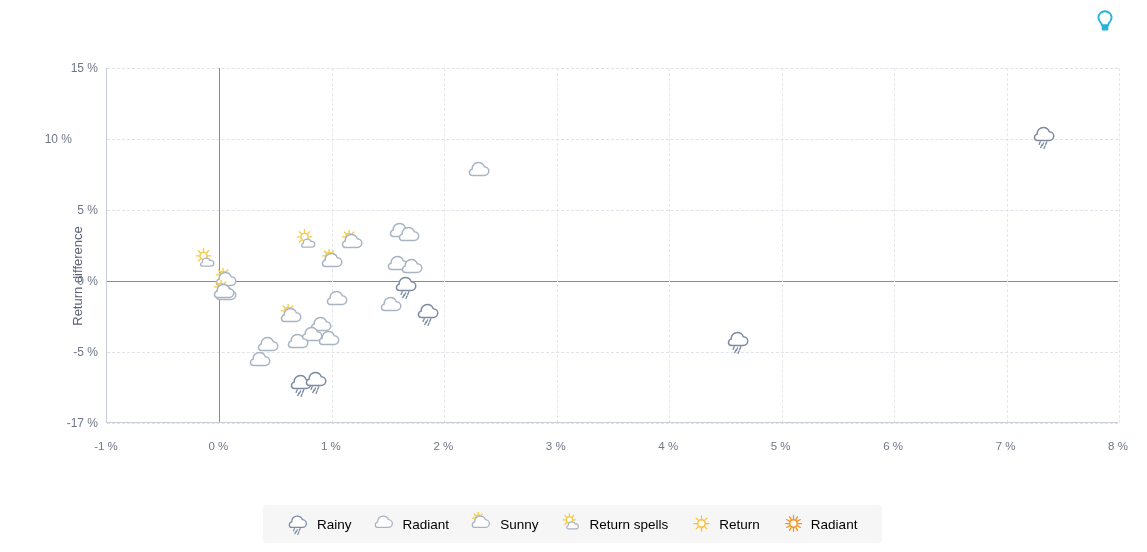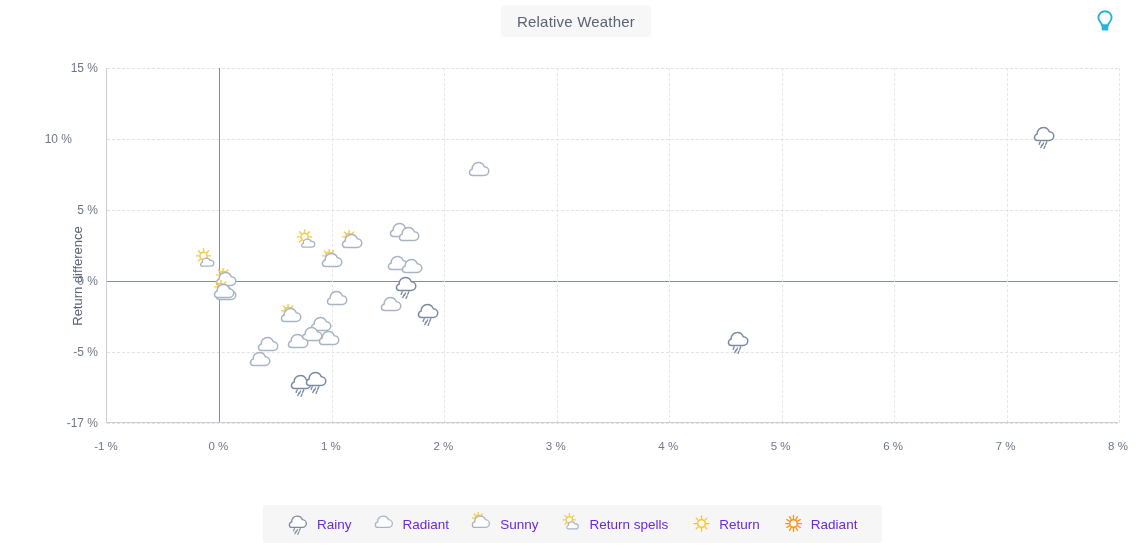--- a/index.html
+++ b/index.html
@@ -59,29 +59,28 @@
   .marker{position:absolute;transform:translate(-50%,-50%);line-height:0;}
   .marker svg{display:block;}
 
   
   .legend{
     position:absolute;left:263px;top:505px;height:38px;
     background:#f6f6f7;border-radius:4px;
     display:flex;align-items:center;gap:0;padding:0 14px;box-sizing:border-box;
   }
   .legend-item{display:flex;align-items:center;gap:6px;padding:0 11px;cursor:pointer;}
-  .legend-label{font-size:13.5px;color:#6d28d9;white-space:nowrap;}
+  .legend-label{font-size:13.5px;color:#000000;white-space:nowrap;}
   .legend-icon{line-height:0;}
 </style>
 </head>
 <body>
 
 <div id="chart-root">
 
-  <div class="title-pill">Relative Weather</div>
 
   <div class="bulb">
     <svg width="22" height="24" viewBox="0 0 22 24" fill="none">
       <path d="M11 2.2c-3.7 0-6.6 2.9-6.6 6.4 0 2.3 1.2 3.9 2.3 5.1.6.7 1 1.2 1 1.9v.6h6.6v-.6c0-.7.4-1.2 1-1.9 1.1-1.2 2.3-2.8 2.3-5.1 0-3.5-2.9-6.4-6.6-6.4z" stroke="#27b3d8" stroke-width="1.9" stroke-linejoin="round"></path>
       <rect x="7.7" y="16.8" width="6.6" height="4.6" rx="1" fill="#27b3d8"></rect>
     </svg>
   </div>
 
   <div class="ylabel">Return difference</div>
 

